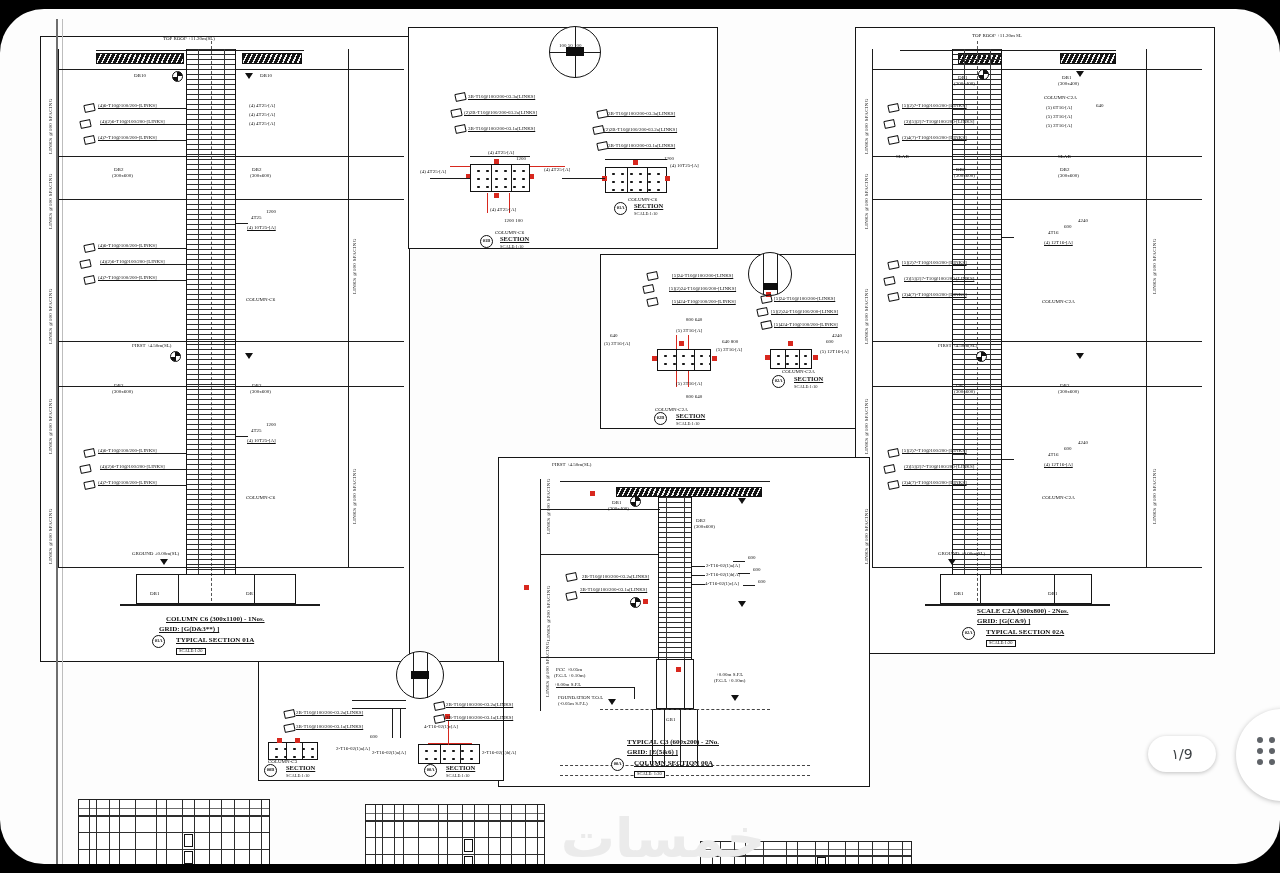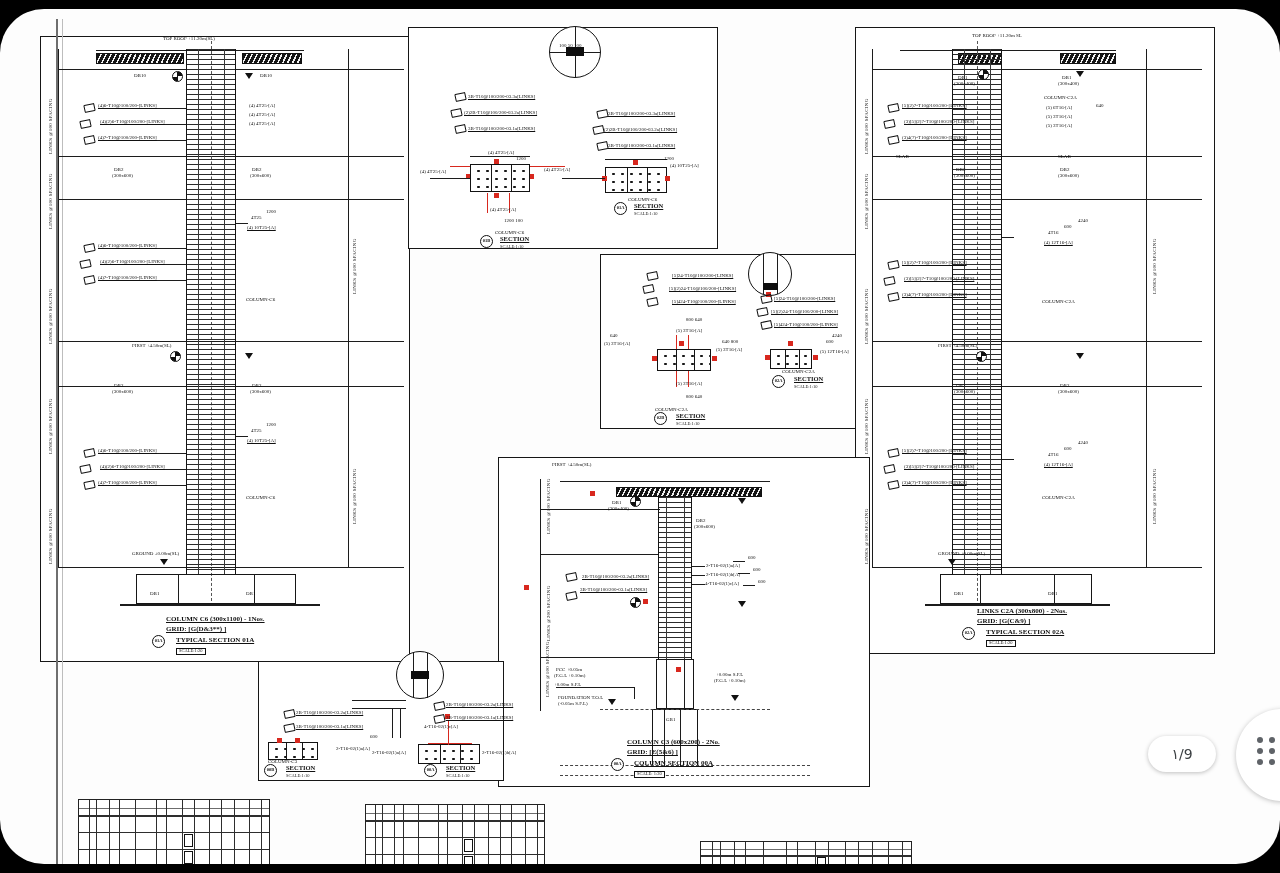--- a/index.html
+++ b/index.html
@@ -308,21 +308,21 @@
       <div class="lab a" style="left: 266px; top: 413px;">1200</div>
       <div class="lab au" style="left: 247px; top: 429px;">(4) 10T25-[A]</div>
       <div class="lab au" style="left: 98px; top: 439px;">(4)6-T10@100/200-[LINKS]</div>
       <div class="lab au" style="left: 100px; top: 455px;">(4)(2)6-T10@100/200-[LINKS]</div>
       <div class="lab au" style="left: 98px; top: 471px;">(4)7-T10@100/200-[LINKS]</div>
       <div class="lab a" style="left: 246px; top: 486px;">COLUMN-C6</div>
       <div class="lab a" style="left: 132px; top: 542px;">GROUND ±0.00m(SL)</div>
       <div class="lab a" style="left: 150px; top: 582px;">DB1</div>
       <div class="lab a" style="left: 246px; top: 582px;">DB1</div>
       <div class="lab tu" style="left: 166px; top: 607px;">COLUMN C6 (300x1100) - 1Nos.</div>
-      <div class="lab tu" style="left: 166px; top: 617px;">GRID: [G(D&amp;3**) ]</div>
+      <div class="lab tu" style="left: 159px; top: 617px;">GRID: [G(D&amp;3**) ]</div>
       <div class="lab bub" style="left: 152px; top: 626px;">01A</div>
       <div class="lab tu" style="left: 176px; top: 628px;">TYPICAL SECTION 01A</div>
       <div class="lab bx" style="left: 176px; top: 639px;">SCALE:1:20</div>
       <div class="lab a" style="left: 559px; top: 34px;">100 50 100</div>
       <div class="lab au" style="left: 468px; top: 85px;">3B-T10@100/200-03.3a[LINKS]</div>
       <div class="lab au" style="left: 464px; top: 101px;">(2)2B-T10@100/200-03.2a[LINKS]</div>
       <div class="lab au" style="left: 468px; top: 117px;">3B-T10@100/200-03.1a[LINKS]</div>
       <div class="lab a" style="left: 488px; top: 141px;">(4) 4T25-[A]</div>
       <div class="lab a" style="left: 516px; top: 147px;">1200</div>
       <div class="lab a" style="left: 420px; top: 160px;">(4) 4T25-[A]</div>
@@ -410,21 +410,21 @@
       <div class="lab a" style="left: 1064px; top: 437px;">600</div>
       <div class="lab a" style="left: 1078px; top: 431px;">4240</div>
       <div class="lab au" style="left: 1044px; top: 453px;">(4) 12T16-[A]</div>
       <div class="lab au" style="left: 902px; top: 439px;">[5](2)7-T10@100/200-[LINKS]</div>
       <div class="lab au" style="left: 904px; top: 455px;">(3)[5](2)7-T10@100/200-[LINKS]</div>
       <div class="lab au" style="left: 902px; top: 471px;">(3)4(7)-T10@100/200-[LINKS]</div>
       <div class="lab a" style="left: 1042px; top: 486px;">COLUMN-C2A</div>
       <div class="lab a" style="left: 938px; top: 542px;">GROUND ±0.00m(SL)</div>
       <div class="lab a" style="left: 954px; top: 582px;">DB1</div>
       <div class="lab a" style="left: 1048px; top: 582px;">DB1</div>
-      <div class="lab tu" style="left: 977px; top: 599px;">LINKS C2A (300x800) - 2Nos.</div>
+      <div class="lab tu" style="left: 977px; top: 599px;">SCALE C2A (300x800) - 2Nos.</div>
       <div class="lab tu" style="left: 977px; top: 609px;">GRID: [G(C&amp;9) ]</div>
       <div class="lab bub" style="left: 962px; top: 618px;">02A</div>
       <div class="lab tu" style="left: 986px; top: 620px;">TYPICAL SECTION 02A</div>
       <div class="lab bx" style="left: 986px; top: 631px;">SCALE:1:20</div>
       <div class="lab a" style="left: 552px; top: 453px;">FIRST +4.50m(SL)</div>
       <div class="lab av" style="left: 546px; top: 525px;">LINKS @100 SPACING</div>
       <div class="lab av" style="left: 546px; top: 632px;">LINKS @200 SPACING</div>
       <div class="lab av" style="left: 545px; top: 688px;">LINKS @100 SPACING</div>
       <div class="lab a" style="left: 612px; top: 491px;">DB1</div>
       <div class="lab a" style="left: 608px; top: 497px;">(300x400)</div>
@@ -439,21 +439,21 @@
       <div class="lab a" style="left: 753px; top: 558px;">600</div>
       <div class="lab a" style="left: 758px; top: 570px;">600</div>
       <div class="lab a" style="left: 556px; top: 658px;">PCC +0.05m</div>
       <div class="lab a" style="left: 554px; top: 664px;">(F.G.L +0.10m)</div>
       <div class="lab a" style="left: 554px; top: 673px;">+0.00m S.F.L</div>
       <div class="lab a" style="left: 558px; top: 686px;">FOUNDATION T.O.L</div>
       <div class="lab a" style="left: 558px; top: 692px;">(-0.05m S.F.L)</div>
       <div class="lab a" style="left: 716px; top: 663px;">+0.00m S.F.L</div>
       <div class="lab a" style="left: 714px; top: 669px;">(F.G.L +0.10m)</div>
       <div class="lab a" style="left: 666px; top: 708px;">GB1</div>
-      <div class="lab tu" style="left: 627px; top: 730px;">COLUMN C3 (600x200) - 2No.</div>
+      <div class="lab tu" style="left: 627px; top: 730px;">TYPICAL C3 (600x200) - 2No.</div>
       <div class="lab tu" style="left: 627px; top: 740px;">GRID: [E(5&amp;6) ]</div>
       <div class="lab bub" style="left: 611px; top: 749px;">00A</div>
       <div class="lab tu" style="left: 634px; top: 751px;">COLUMN SECTION 00A</div>
       <div class="lab bx" style="left: 634px; top: 762px;">SCALE: 1:20</div>
       <div class="lab au" style="left: 296px; top: 701px;">2B-T10@100/200-03.2a[LINKS]</div>
       <div class="lab au" style="left: 296px; top: 715px;">3B-T10@100/200-03.1a[LINKS]</div>
       <div class="lab au" style="left: 446px; top: 693px;">2B-T10@100/200-03.2a[LINKS]</div>
       <div class="lab au" style="left: 446px; top: 706px;">3B-T10@100/200-03.1a[LINKS]</div>
       <div class="lab a" style="left: 336px; top: 737px;">2-T16-02(1)a[A]</div>
       <div class="lab a" style="left: 370px; top: 725px;">600</div>
@@ -526,19 +526,20 @@
         <div class="tbl-line" style="left: 143.613px; top: 0px; width: 1px; height: 100%;"></div>
         <div class="tbl-line" style="left: 157.29px; top: 0px; width: 1px; height: 100%;"></div>
         <div class="tbl-line" style="left: 170.968px; top: 0px; width: 1px; height: 100%;"></div>
         <div class="tbl-line" style="left: 187.381px; top: 0px; width: 1px; height: 100%;"></div>
         <div class="tbl-line" style="left: 201.058px; top: 0px; width: 1px; height: 100%;"></div>
         <div class="tbl-line" style="left: 0px; top: 7px; width: 100%; height: 1px; opacity: 0.7;"></div>
         <div class="tbl-line" style="left: 0px; top: 13px; width: 100%; height: 1.5px;"></div>
         <div class="tbl-glyph" style="left: 115.523px; top: 15px; width: 7px; height: 11px;"></div>
       </div>
     </div>
+  <div class="watermark">خمسات</div>
   <div class="page-pill">
     <span>١/9</span>
   </div>
   <div class="apps-btn">
     <span class="dots"></span>
   </div>
 </div>
 
 </body></html>

